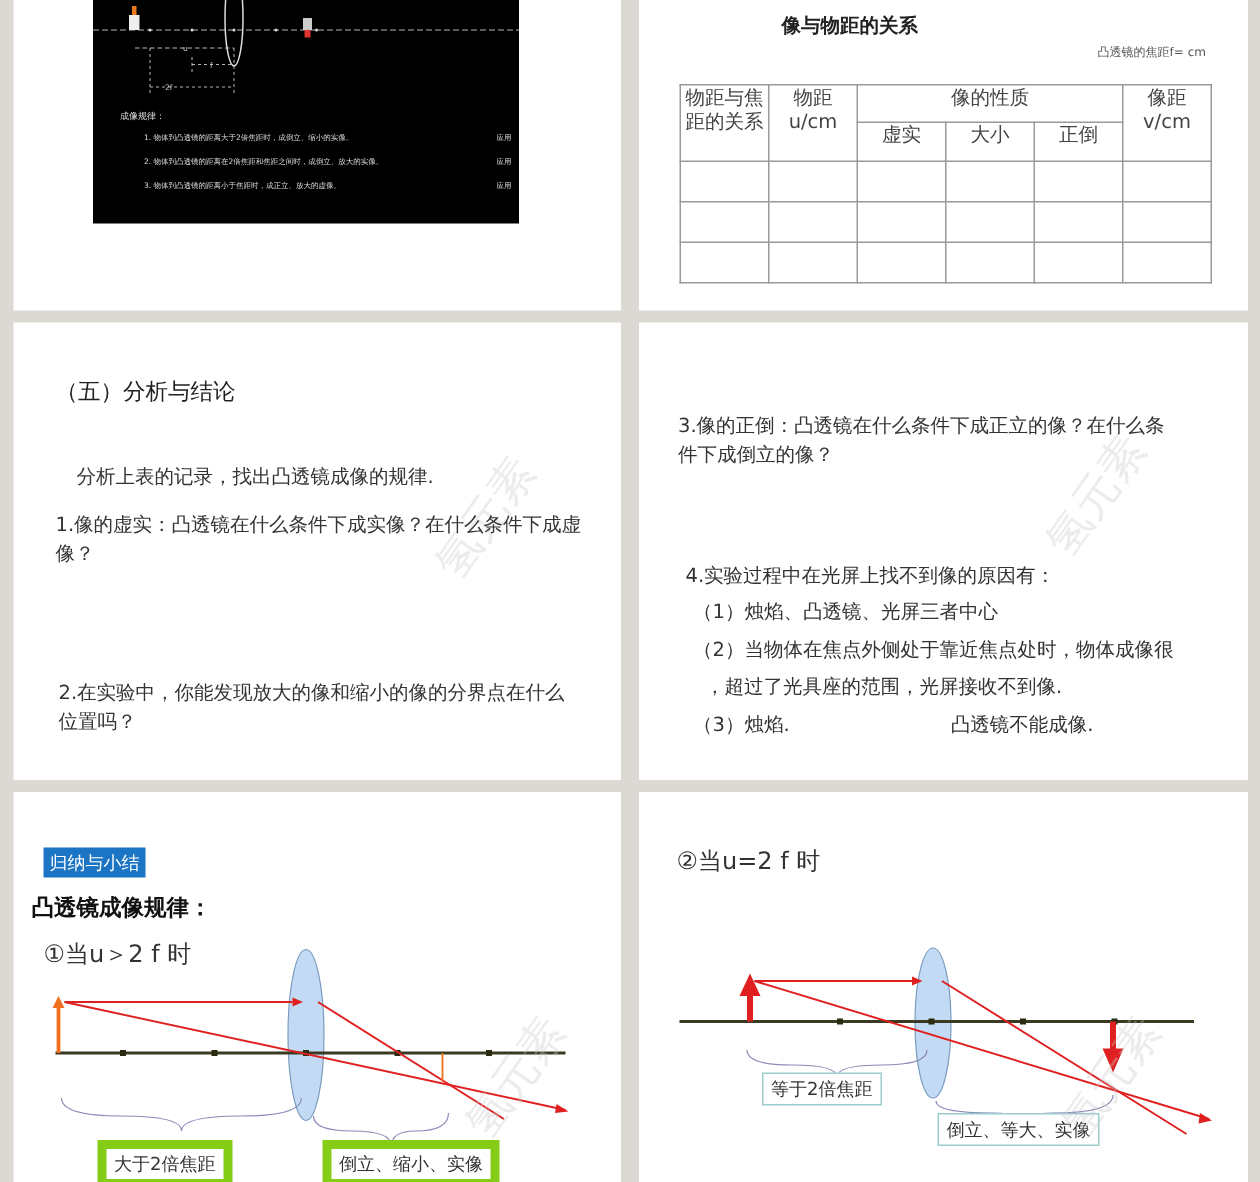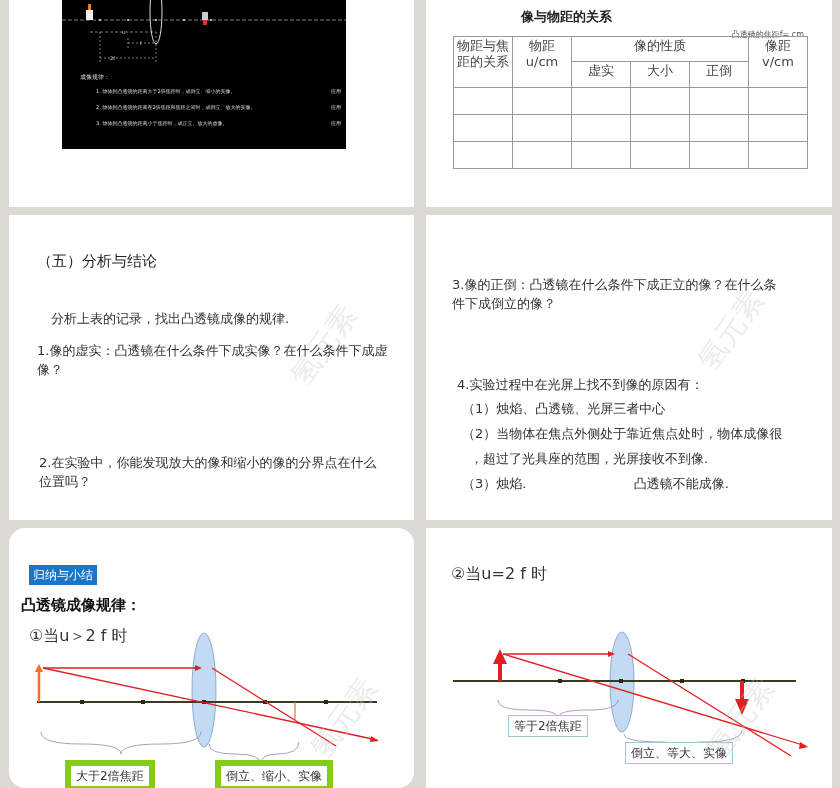--- a/index.html
+++ b/index.html
@@ -10,38 +10,38 @@
     color: #333;
     position: relative;
   }
   .panel {
     position: absolute; background: #fff; overflow: hidden;
   }
   #p1 { left: 9px;   top: 0;     width: 405px; height: 207px; }
   #p2 { left: 426px; top: 0;     width: 406px; height: 207px; }
   #p3 { left: 9px;   top: 215px; width: 405px; height: 305px; }
   #p4 { left: 426px; top: 215px; width: 406px; height: 305px; }
-  #p5 { left: 9px;   top: 528px; width: 405px; height: 260px; border-radius: 16px; }
+  #p5 { left: 9px;   top: 528px; width: 405px; height: 260px; }
   #p6 { left: 426px; top: 528px; width: 406px; height: 260px; }
 
   
   .blackslide {
     position: absolute; left: 53px; top: 0; width: 284px; height: 149px;
     background: #000; color: #ddd;
   }
   .blackslide svg { position: absolute; left: 0; top: 0; }
   .rules-title { position: absolute; left: 18px; top: 73px; font-size: 6px; color: #ddd; }
   .rule { position: absolute; left: 34px; font-size: 5px; color: #ddd; white-space: nowrap; width: 245px; }
   .rule .app { position: absolute; right: 0; top: 0; }
 
   
   .tbl-title { position: absolute; left: 95px; top: 8px; font-size: 13px; font-weight: bold; color: #222; }
   .tbl-note { position: absolute; right: 28px; top: 29px; font-size: 8px; color: #555; }
   table.rel {
-    position: absolute; left: 27px; top: 36px; border-collapse: collapse;
+    position: absolute; left: 27px; top: 56px; border-collapse: collapse;
     font-size: 13px; color: #444; padding-left: 28px;
   }
   table.rel td {
     border: 1px solid #999; text-align: center; vertical-align: top;
     padding: 1px 2px; line-height: 16px;
   }
   table.rel tr.body td { height: 24px; }
 
   
   .heading { position: absolute; font-size: 15px; color: #222; }

